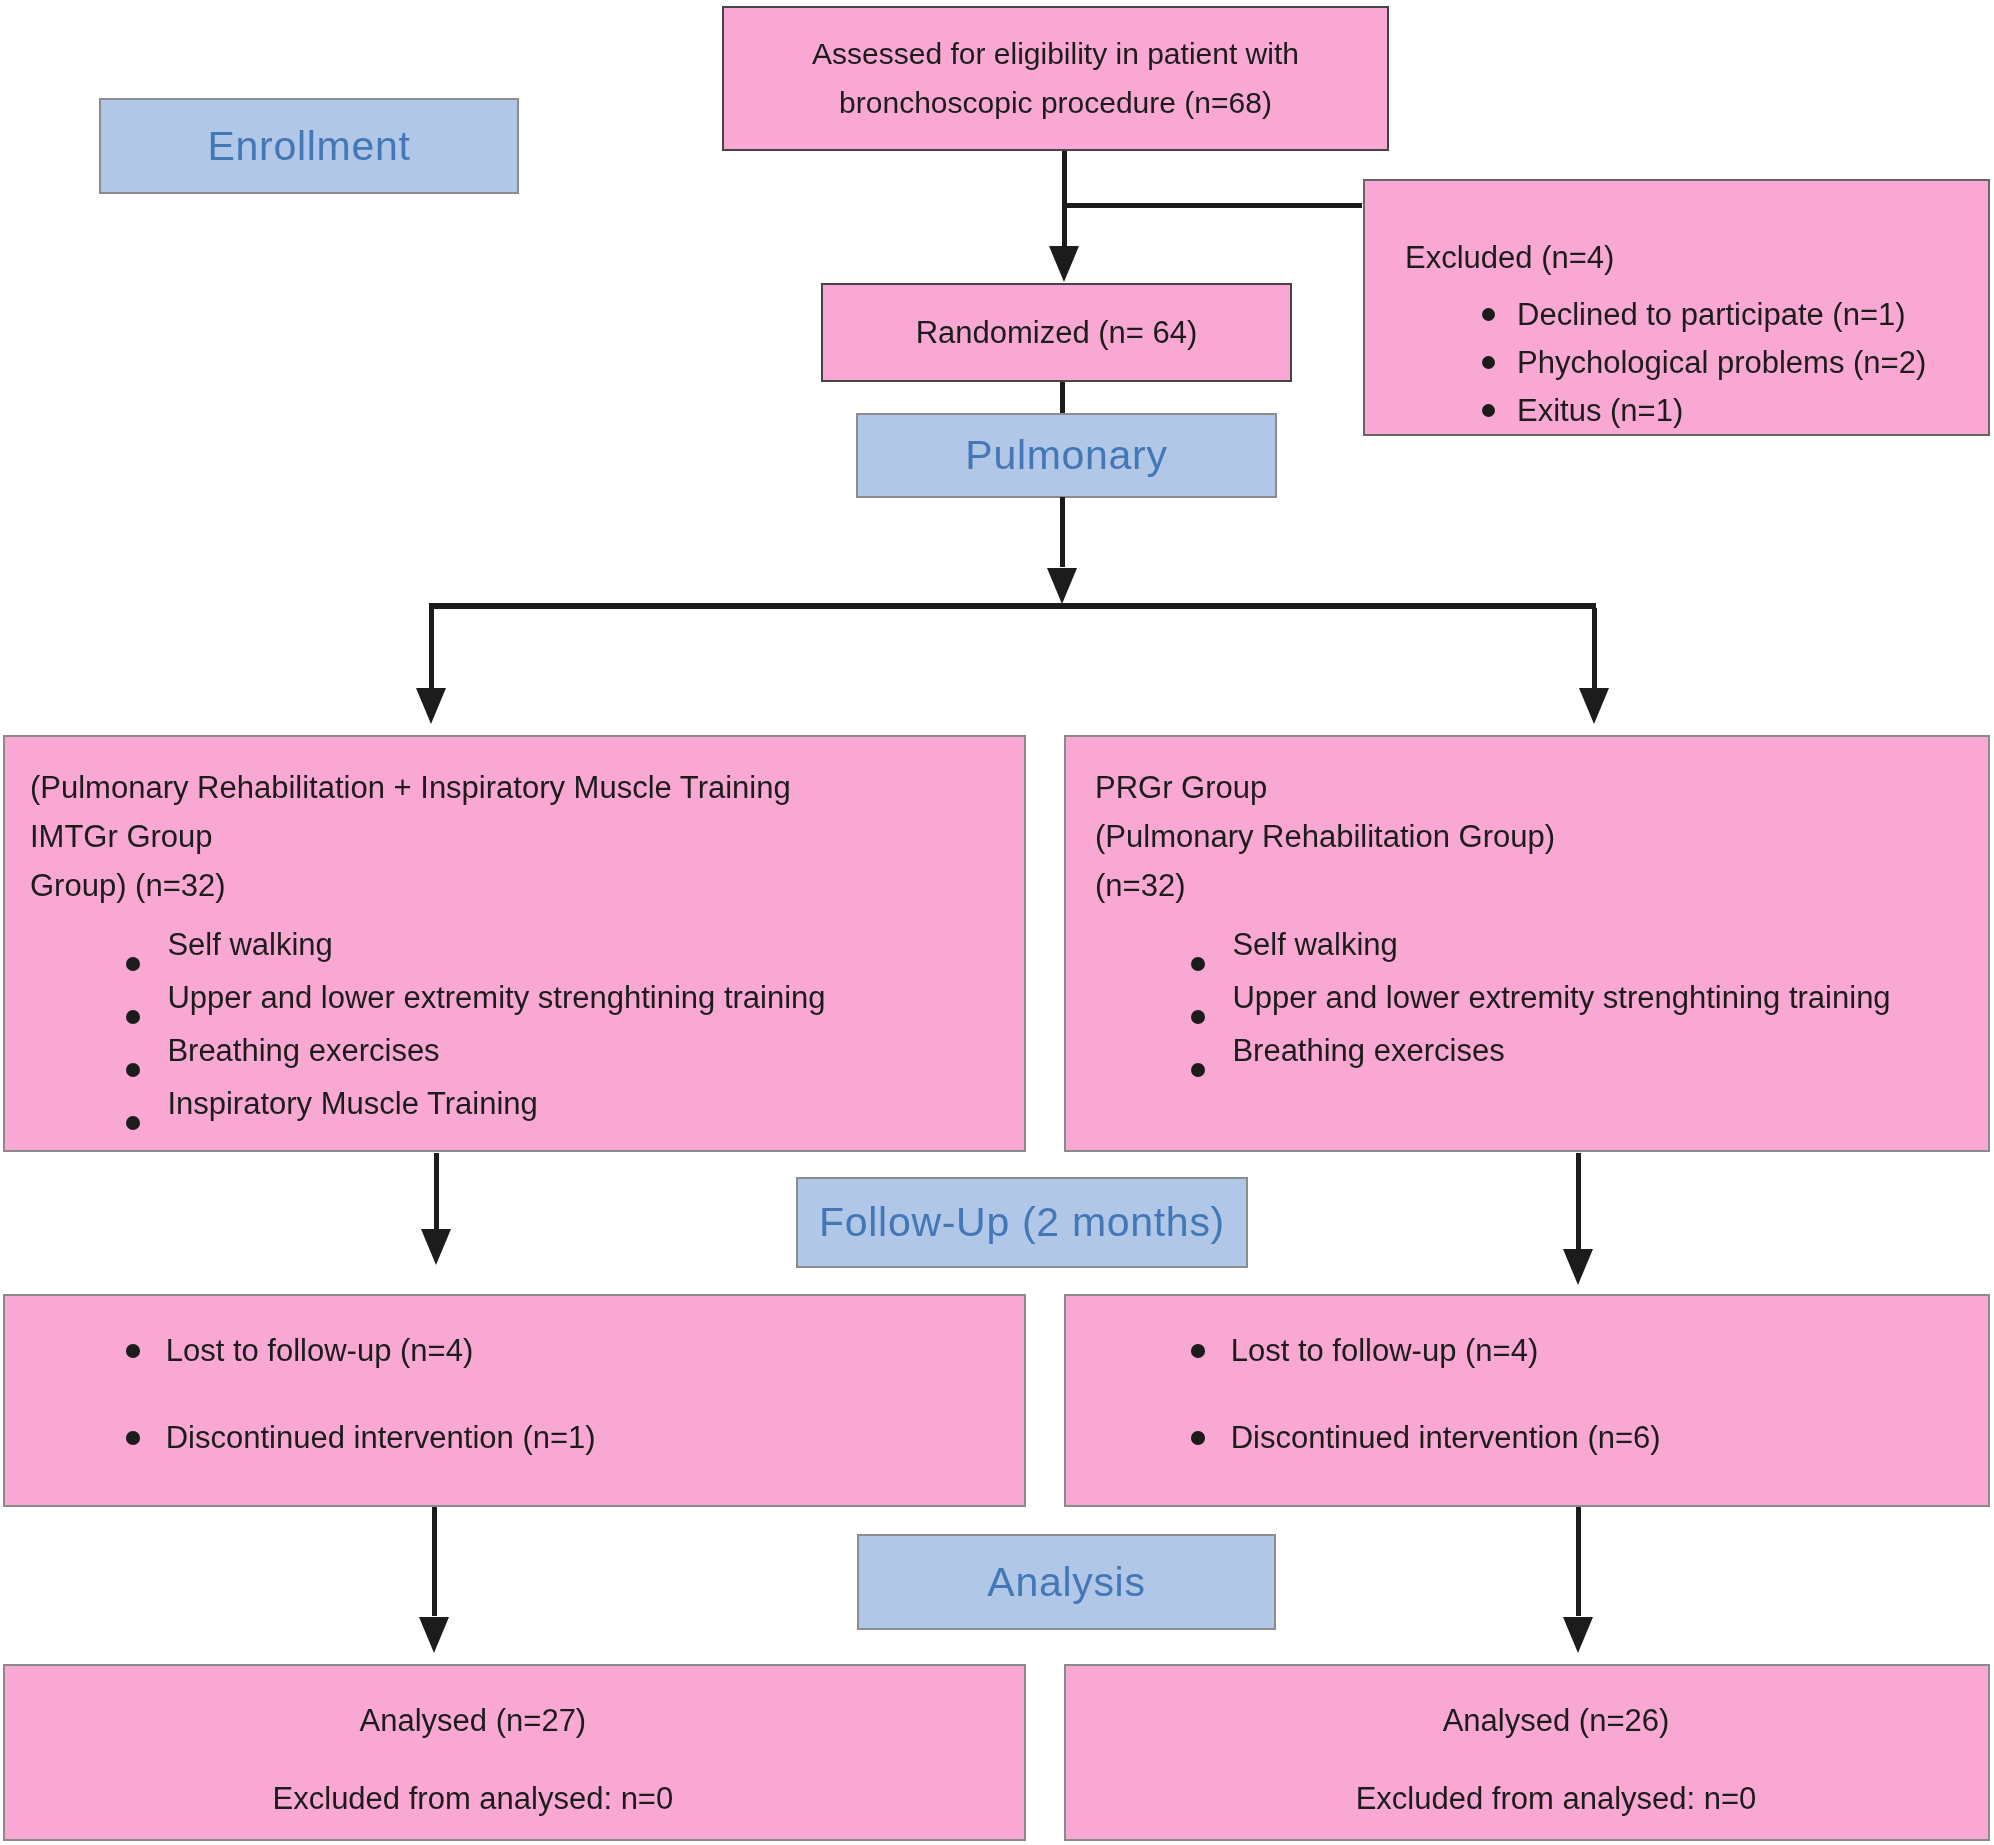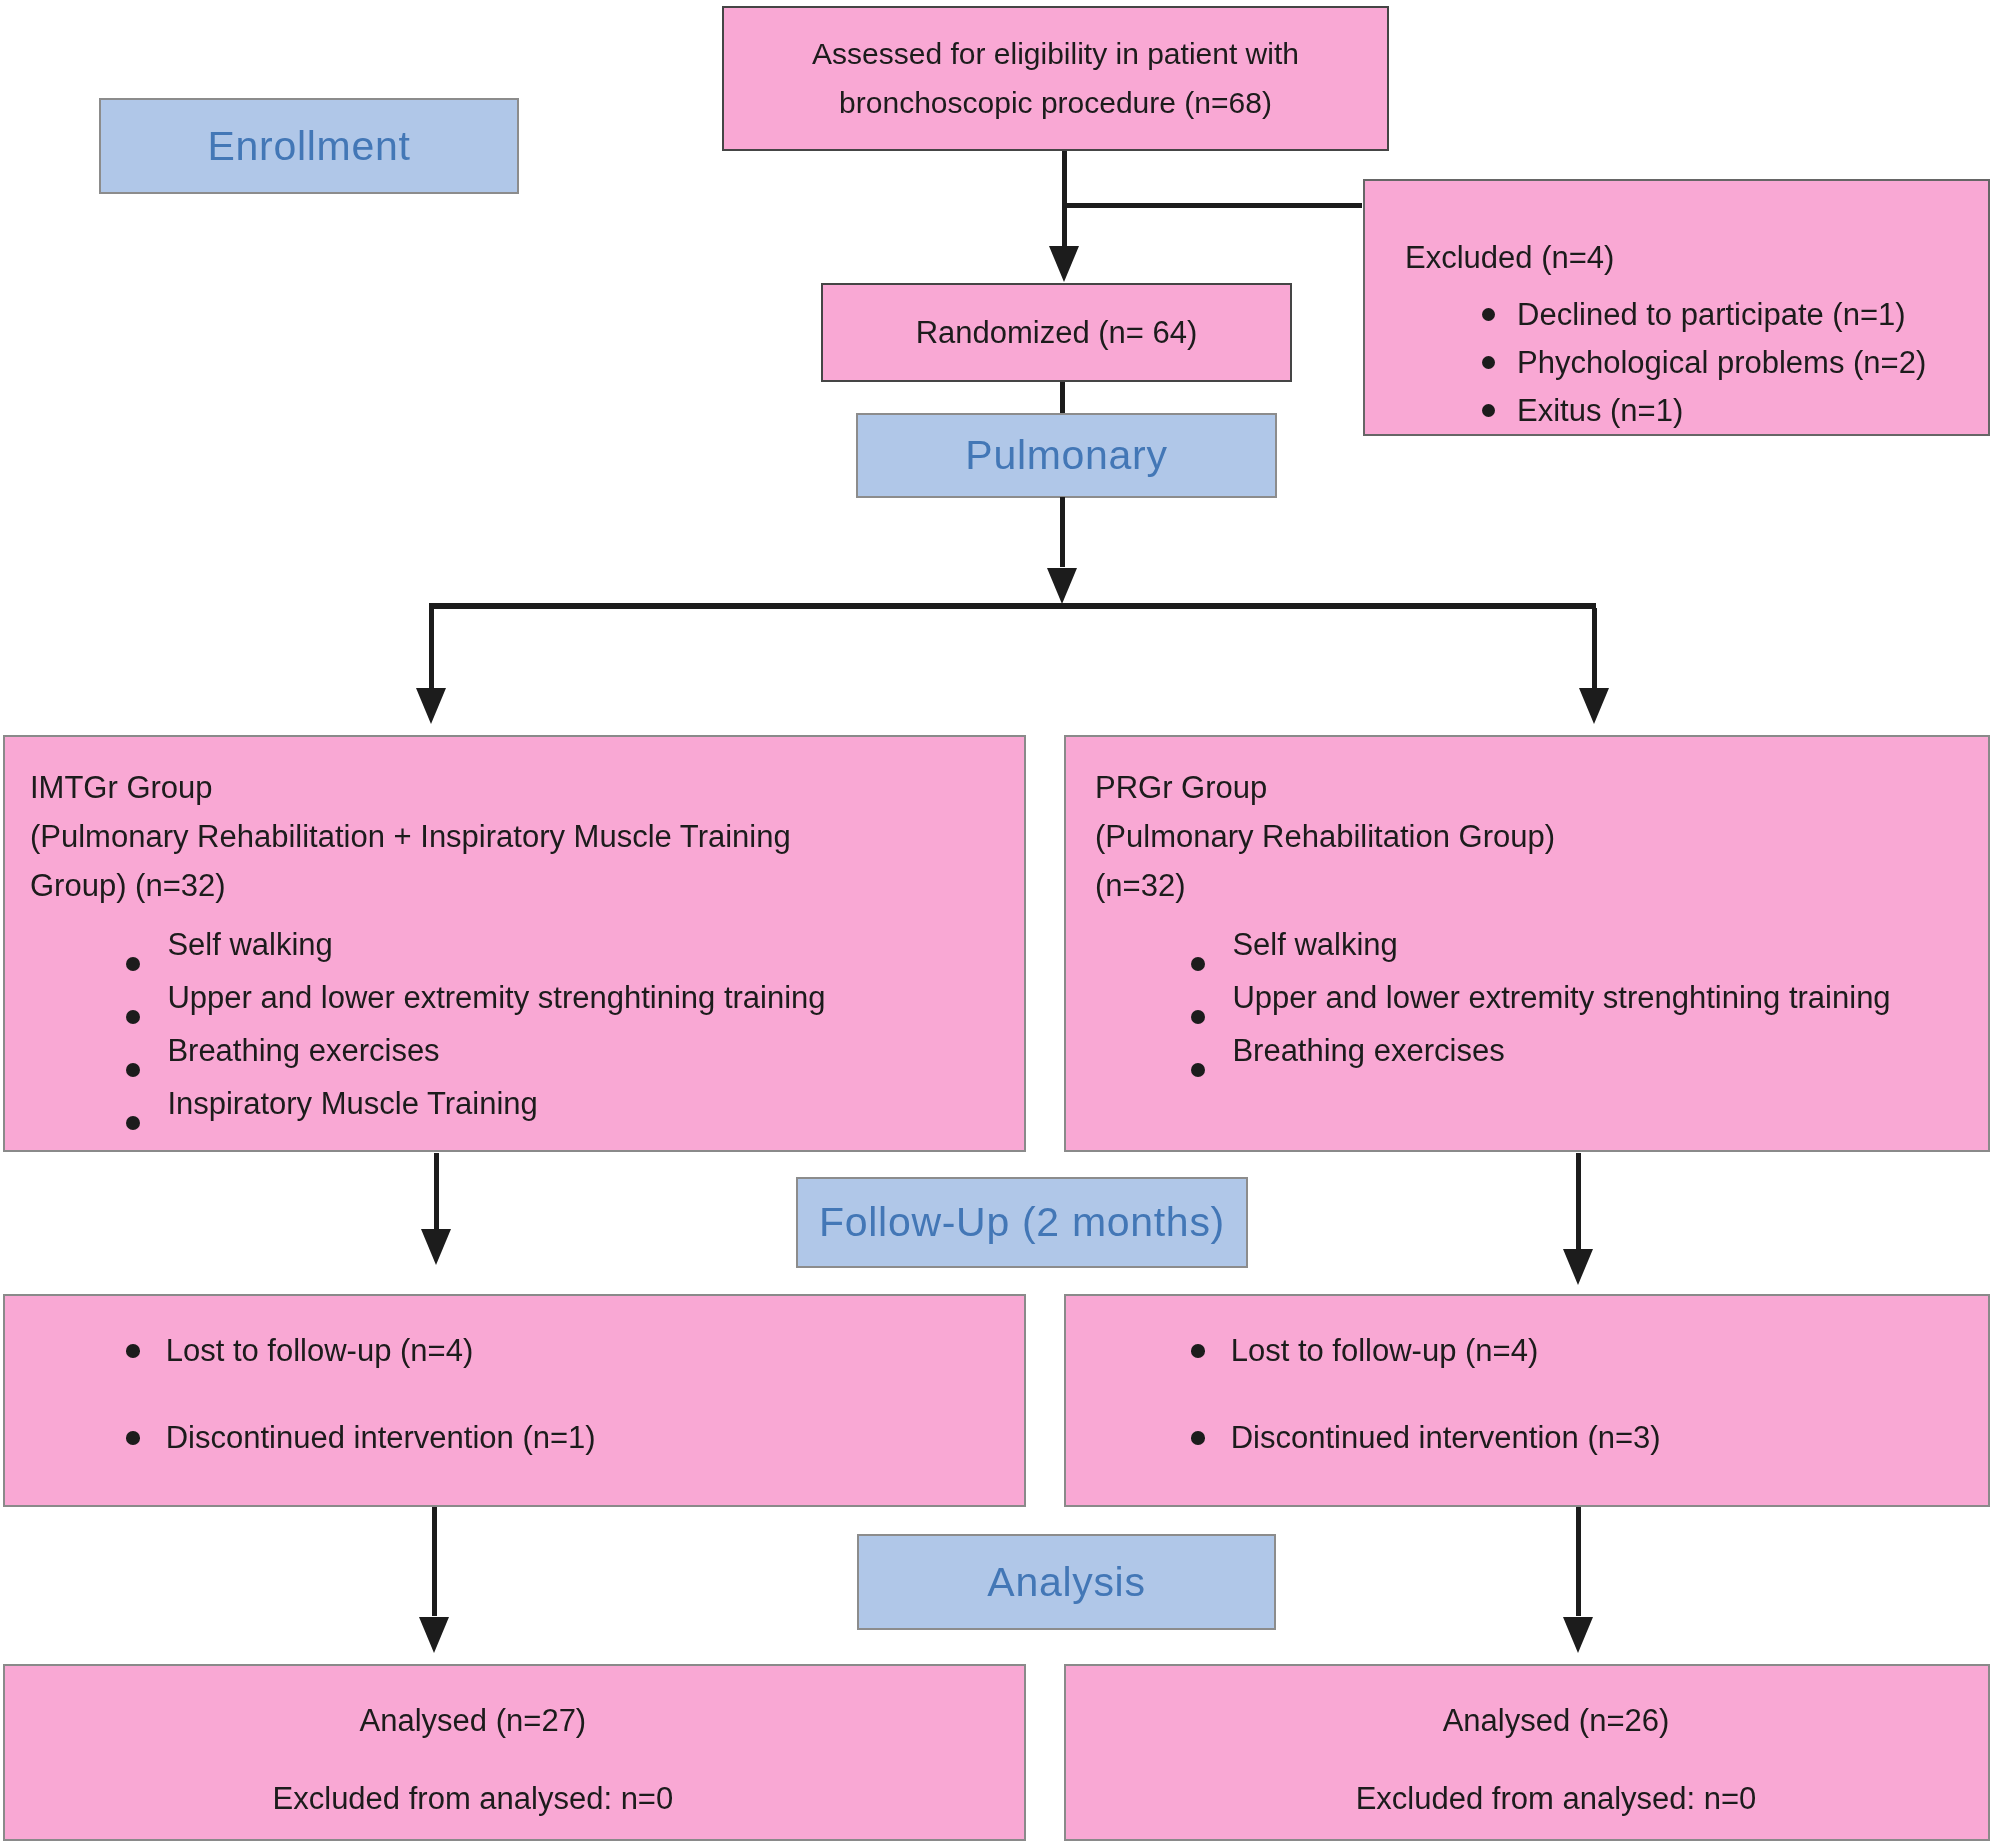--- a/index.html
+++ b/index.html
@@ -141,22 +141,22 @@
 
   <div class="abs line" style="left:429px; top:603px; width:1167px; height:6.2px;"></div>
 
   <div class="abs line" style="left:429px; top:608px; width:4.8px; height:81px;"></div>
   <div class="abs arrow-down" style="left:416px; top:688px;"></div>
   <div class="abs line" style="left:1592px; top:608px; width:4.8px; height:81px;"></div>
   <div class="abs arrow-down" style="left:1579px; top:688px;"></div>
 
   <div class="abs wbox" style="left:3.4px; top:735px; width:1023px; height:417px;">
     <div class="group-pad">
+      <div class="gline">(Pulmonary Rehabilitation + Inspiratory Muscle Training</div>
       <div class="gline">IMTGr Group</div>
-      <div class="gline">(Pulmonary Rehabilitation + Inspiratory Muscle Training</div>
       <div class="gline">Group) (n=32)</div>
       <div class="bullets">
         <div class="brow">
           <span class="dot"></span>
           <span>Self walking</span>
         </div>
         <div class="brow">
           <span class="dot"></span>
           <span>Upper and lower extremity strenghtining training</span>
         </div>
@@ -217,21 +217,21 @@
   </div>
 
   <div class="abs wbox" style="left:1064px; top:1294px; width:926px; height:213px;">
     <div class="fu-pad" style="padding-left:29px;">
       <div class="fu-row">
         <span class="dot"></span>
         <span>Lost to follow-up (n=4)</span>
       </div>
       <div class="fu-row">
         <span class="dot"></span>
-        <span>Discontinued intervention (n=3)</span>
+        <span>Discontinued intervention (n=6)</span>
       </div>
     </div>
   </div>
 
   <div class="abs line" style="left:432px; top:1507px; width:4.8px; height:109px;"></div>
   <div class="abs arrow-down" style="left:419px; top:1617px;"></div>
   <div class="abs line" style="left:1576px; top:1507px; width:4.8px; height:109px;"></div>
   <div class="abs arrow-down" style="left:1563px; top:1617px;"></div>
 
   <div class="abs bbox" style="left:857px; top:1534px; width:419px; height:96px;">

